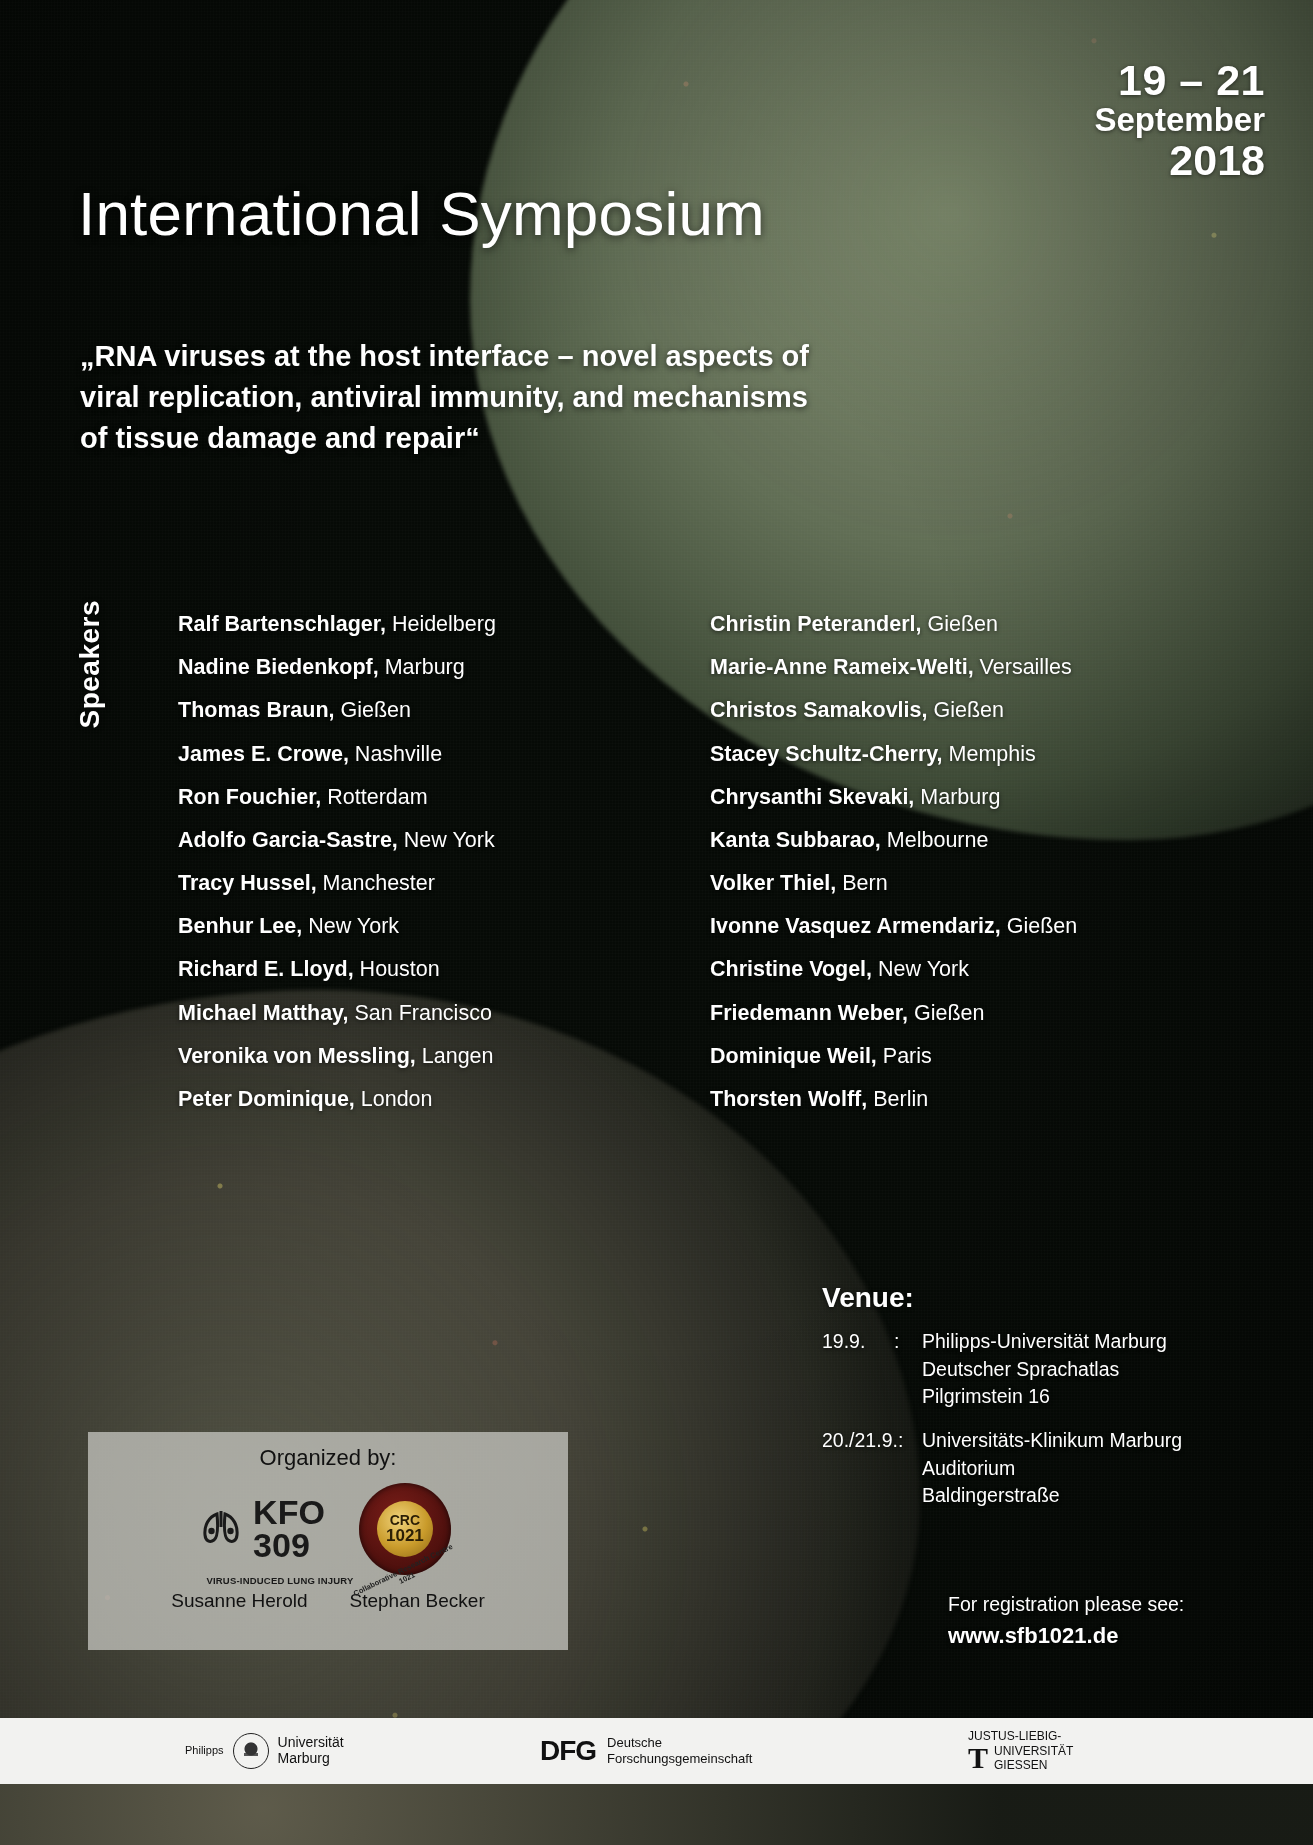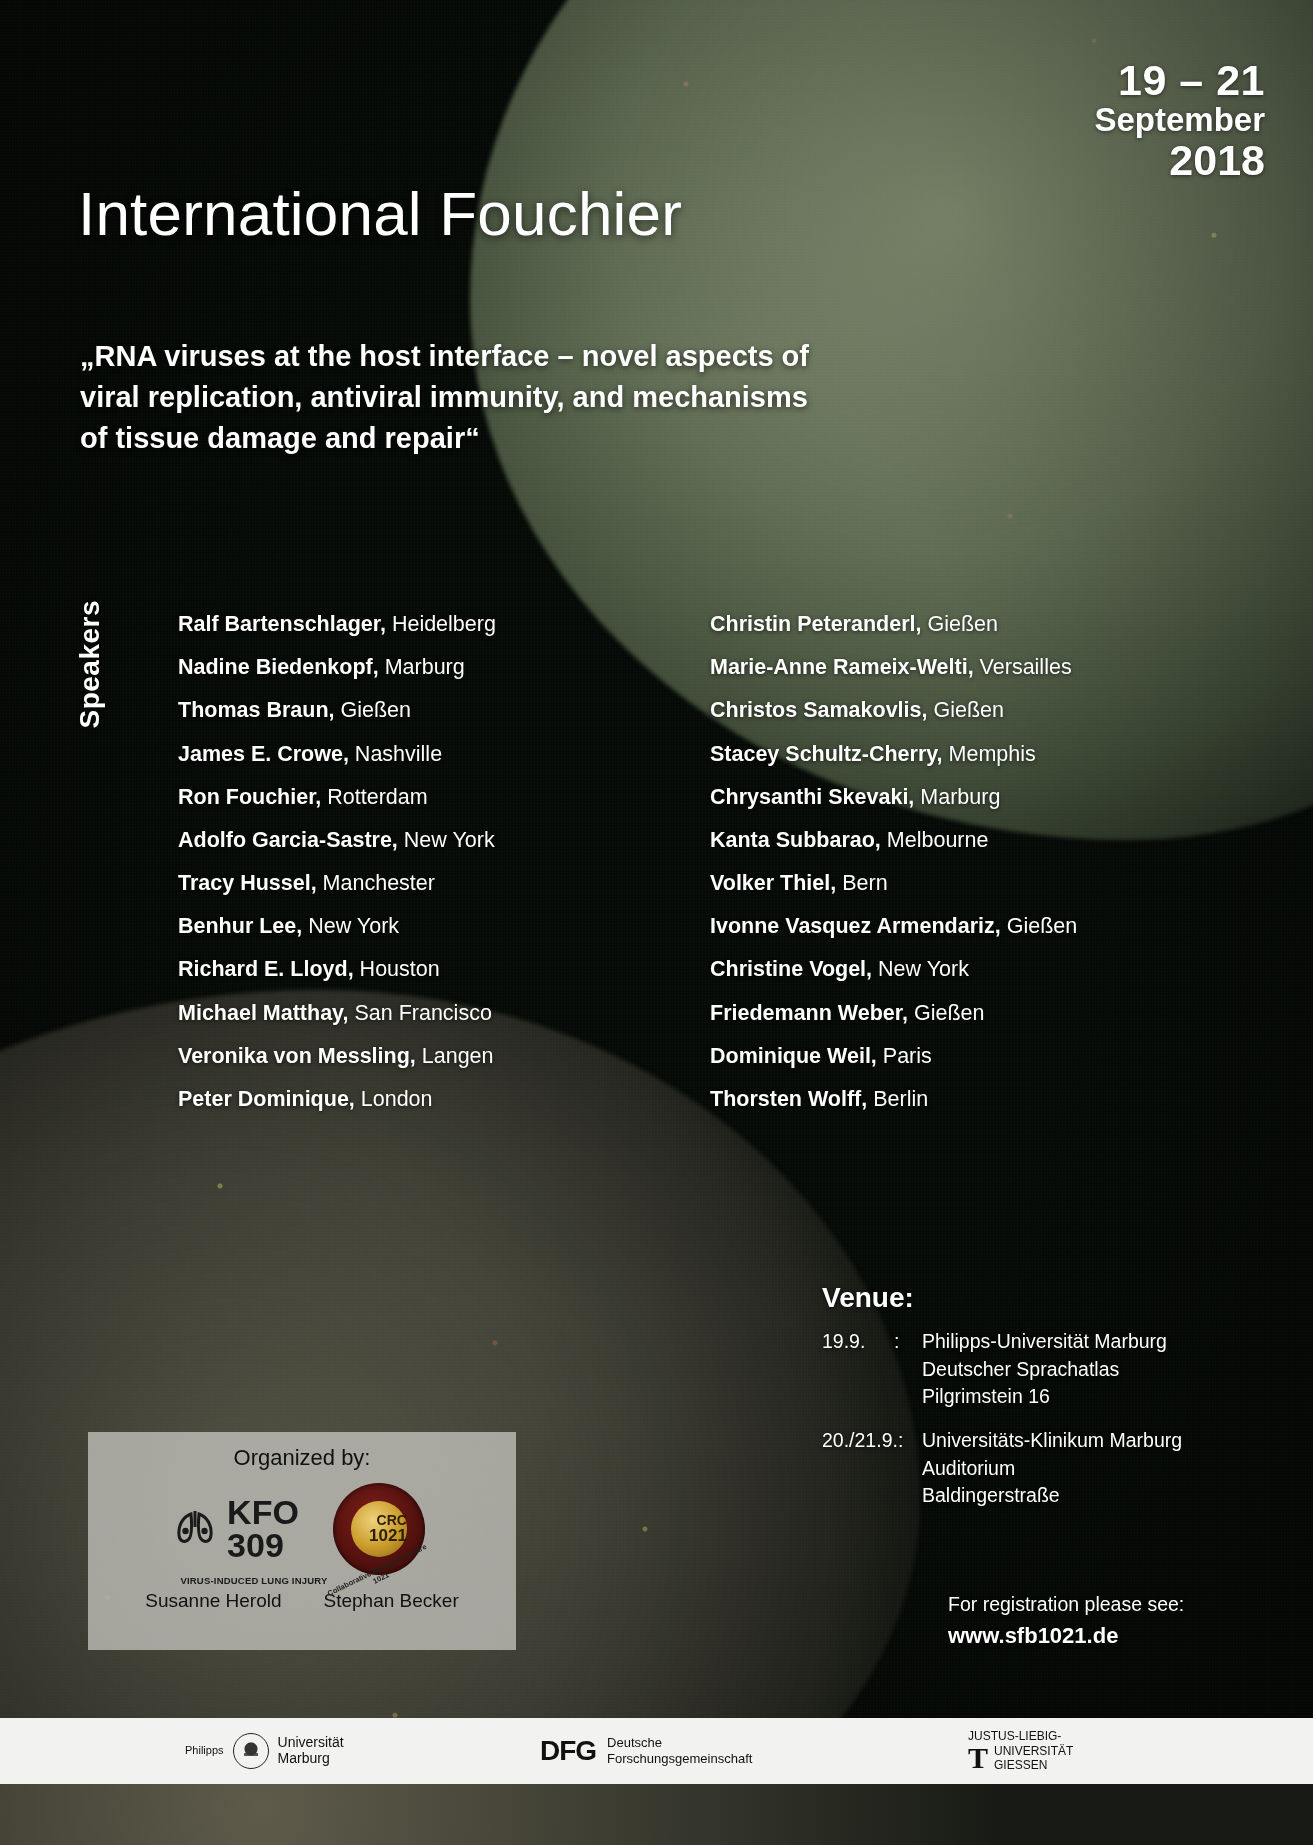--- a/index.html
+++ b/index.html
@@ -189,21 +189,21 @@
     line-height: 1.5;
     text-shadow: 0 1px 4px rgba(0,0,0,.7);
   }
   .registration .url { font-weight: bold; font-size: 22px; }
 
   
   .org-box {
     position: absolute;
     left: 88px;
     top: 1432px;
-    width: 428px;
+    width: 480px;
     height: 218px;
     background: rgba(205,205,200,0.72);
     color: #111;
     text-align: center;
   }
   .org-title { font-size: 22px; margin-top: 13px; }
   .org-logos {
     display: flex;
     align-items: center;
     justify-content: center;
@@ -235,21 +235,21 @@
     background: radial-gradient(circle at 42% 36%, #7a1d18 0%, #55120f 55%, #3a0b09 100%);
     box-shadow: inset 0 0 6px rgba(0,0,0,.7);
   }
   .crc-core {
     position: absolute;
     inset: 24px;
     border-radius: 50%;
     background: radial-gradient(circle at 40% 34%, #f0d27a 0%, #c99b2b 55%, #8c6716 100%);
     display: flex;
     flex-direction: column;
-    align-items: flex-end;
+    align-items: center;
     justify-content: center;
     font-weight: bold;
     color: #2b1e05;
     line-height: 1.02;
   }
   .crc-core .c1 { font-size: 14px; }
   .crc-core .c2 { font-size: 17px; }
   .crc-caption {
     position: absolute;
     left: -6px;
@@ -351,21 +351,21 @@
   </div>
 
   <div class="content">
 
     <div class="date-block">
       <div class="date-range">19 – 21</div>
       <div class="date-month">September</div>
       <div class="date-year">2018</div>
     </div>
 
-    <div class="title">International Fouchier</div>
+    <div class="title">International Symposium</div>
 
     <div class="subtitle">„RNA viruses at the host interface – novel  aspects of viral replication, antiviral immunity, and mechanisms of tissue damage and repair“</div>
 
     <div class="speakers-label">Speakers</div>
 
     <div class="speakers">
       <div class="spk-col">
         <div class="spk"><b>Ralf Bartenschlager,</b><span> Heidelberg</span></div>
         <div class="spk"><b>Nadine Biedenkopf,</b><span> Marburg</span></div>
         <div class="spk"><b>Thomas Braun,</b><span> Gießen</span></div>

